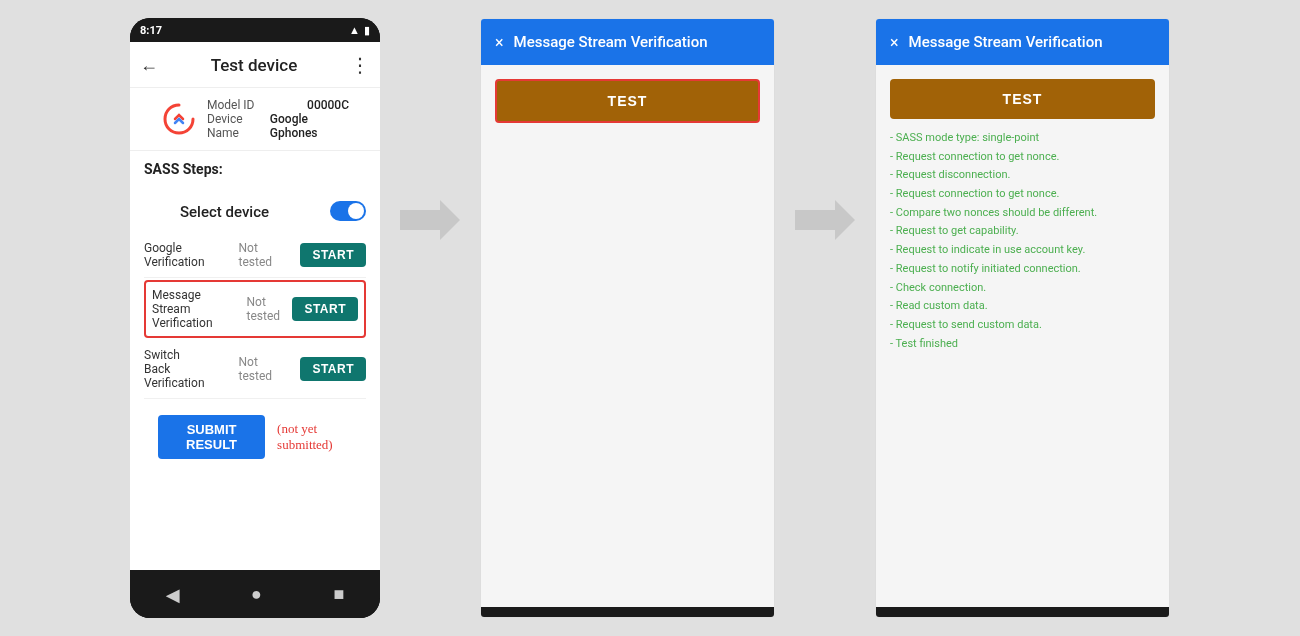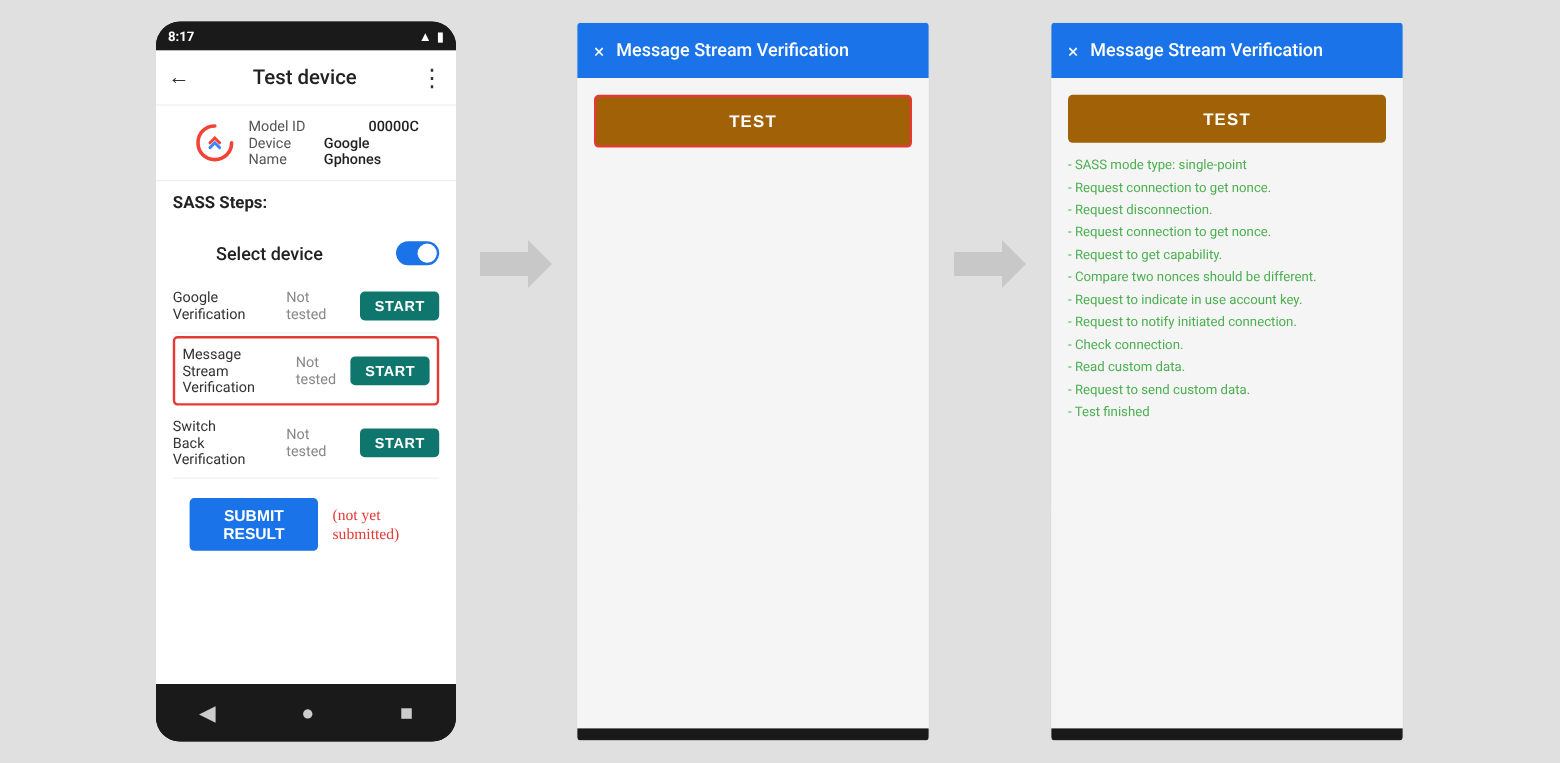--- a/index.html
+++ b/index.html
@@ -329,22 +329,22 @@
     <span class="dialog-close">×</span>
     <span class="dialog-title">Message Stream Verification</span>
   </div>
   <div class="dialog-body">
     <button class="test-big-btn" style="border: none;">TEST</button>
     <div class="result-log" id="result-log-container">
         <div>- SASS mode type: single-point</div>
         <div>- Request connection to get nonce.</div>
         <div>- Request disconnection.</div>
         <div>- Request connection to get nonce.</div>
+        <div>- Compare two nonces should be different.</div>
         <div>- Request to get capability.</div>
-        <div>- Compare two nonces should be different.</div>
         <div>- Request to indicate in use account key.</div>
         <div>- Request to notify initiated connection.</div>
         <div>- Check connection.</div>
         <div>- Read custom data.</div>
         <div>- Request to send custom data.</div>
         <div>- Test finished</div>
       </div>
   </div>
   <div class="dialog-footer"></div>
 </div>

